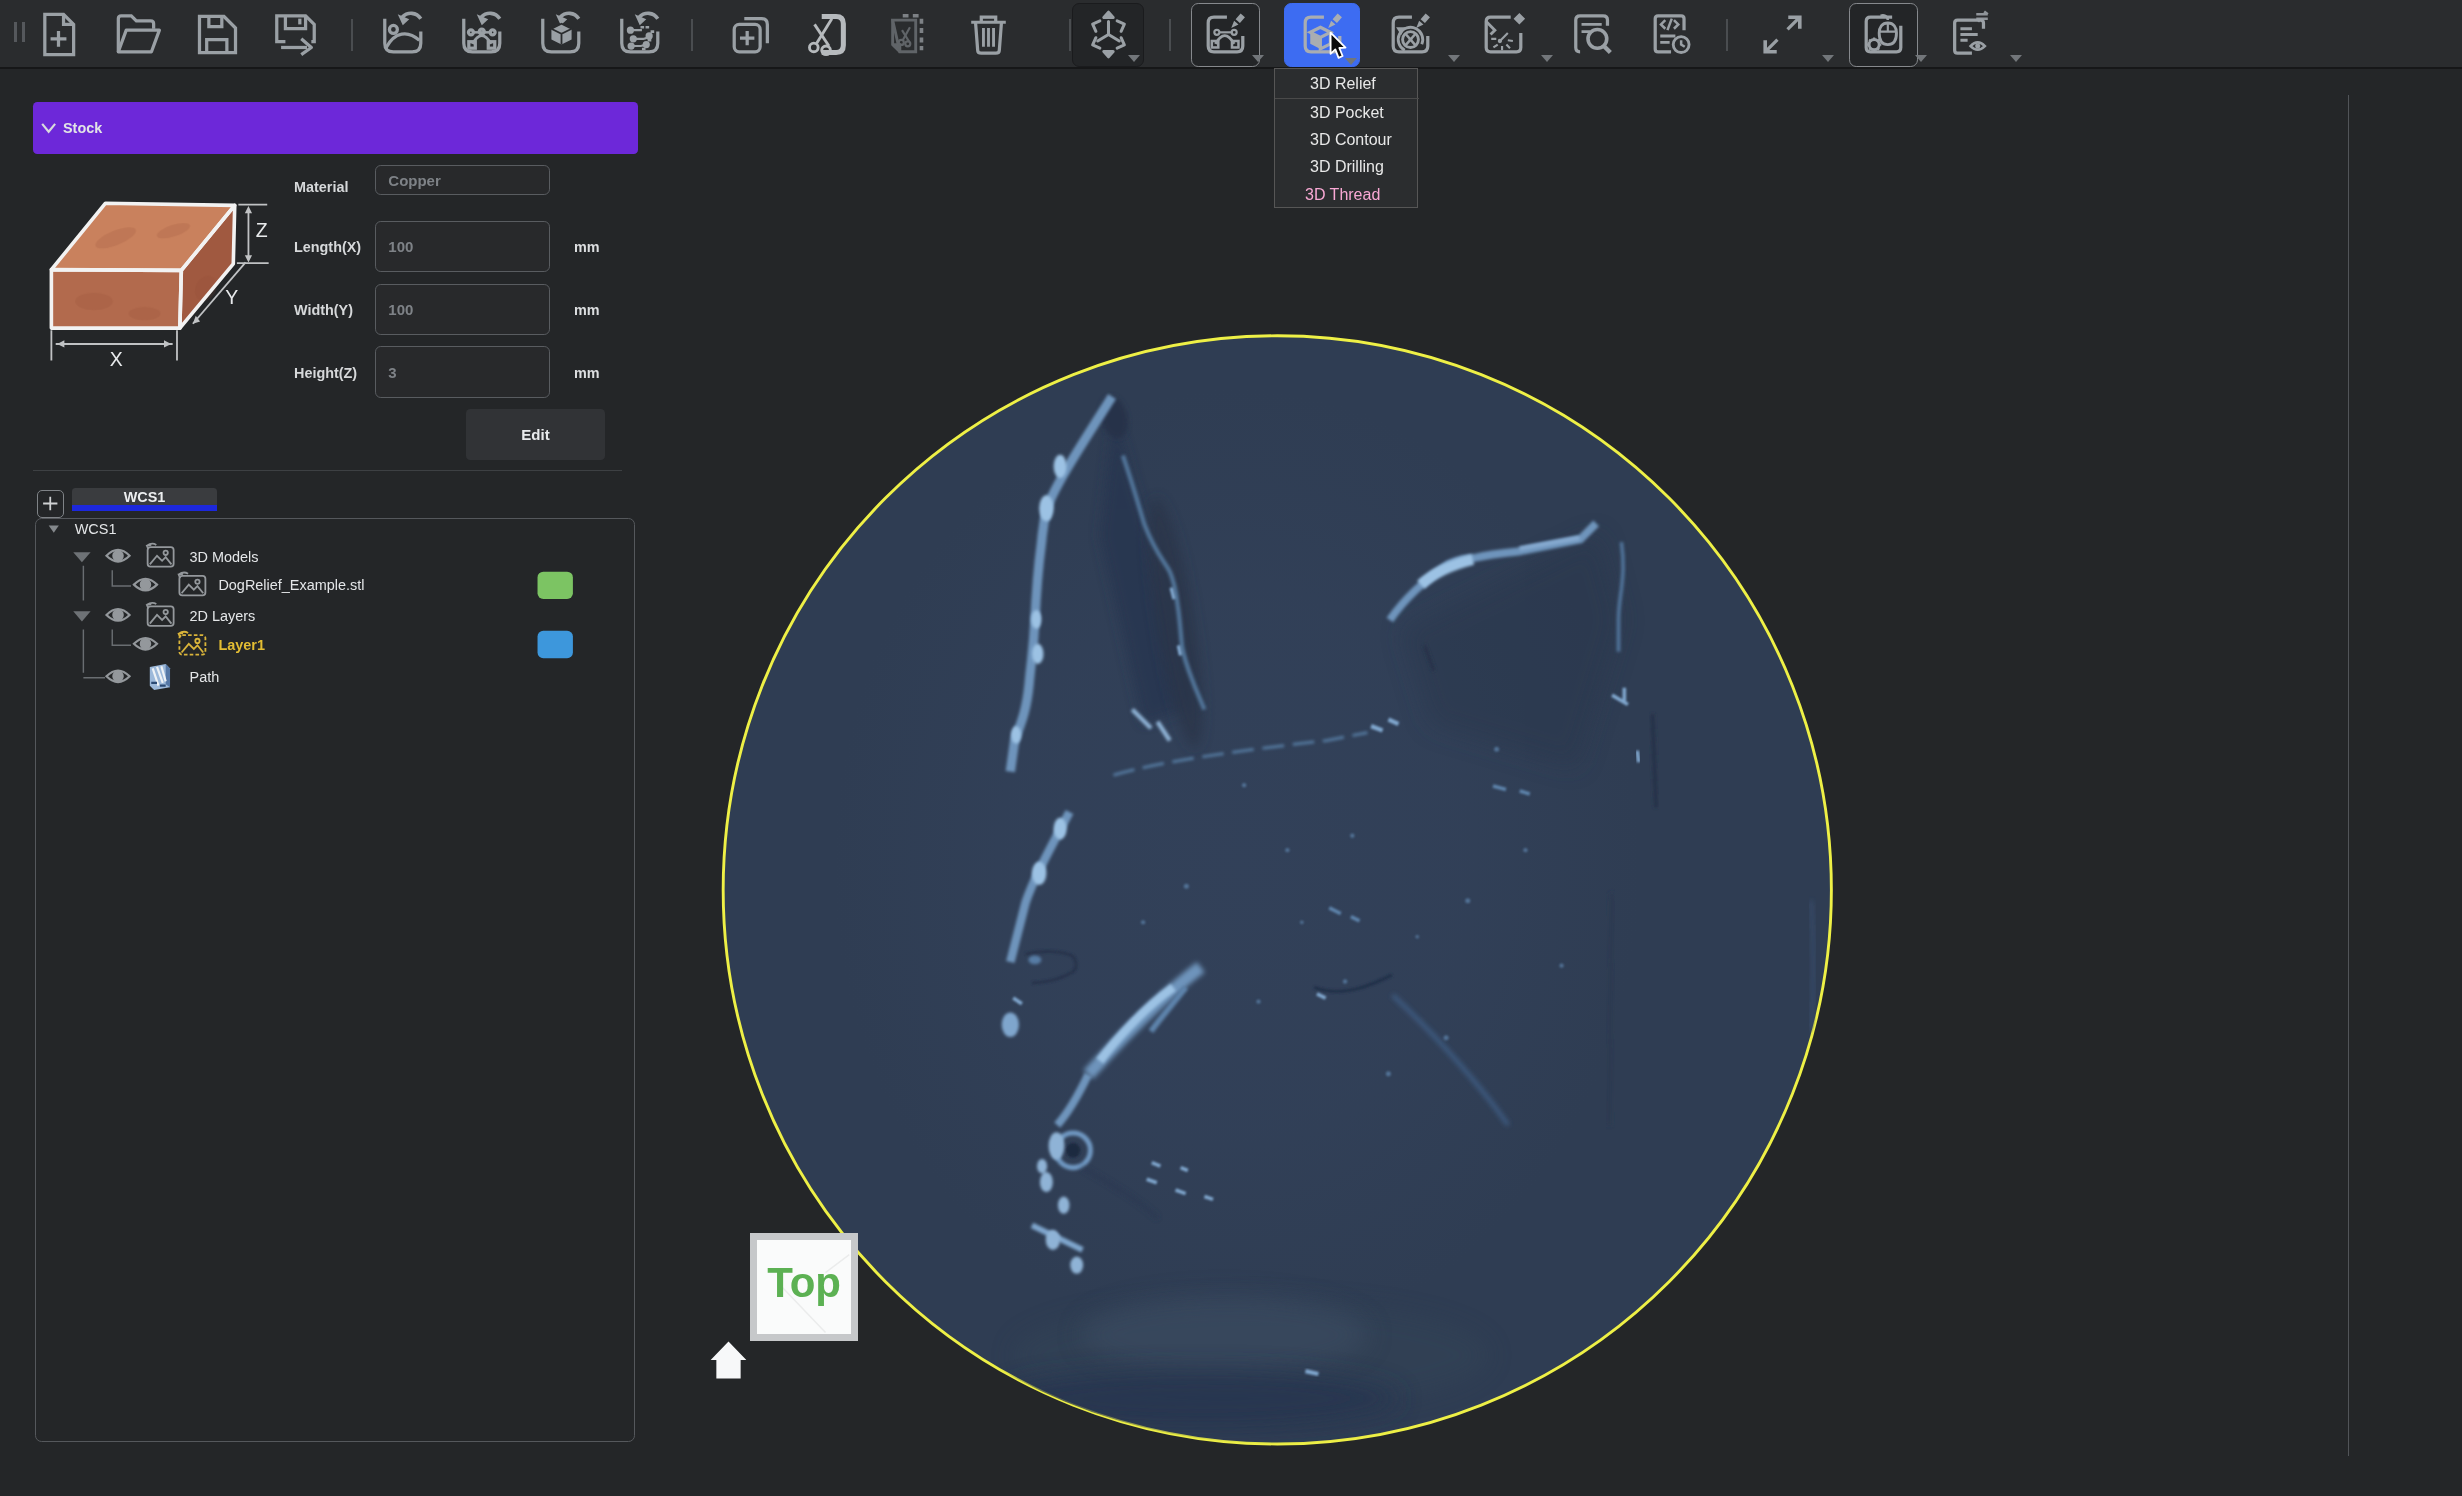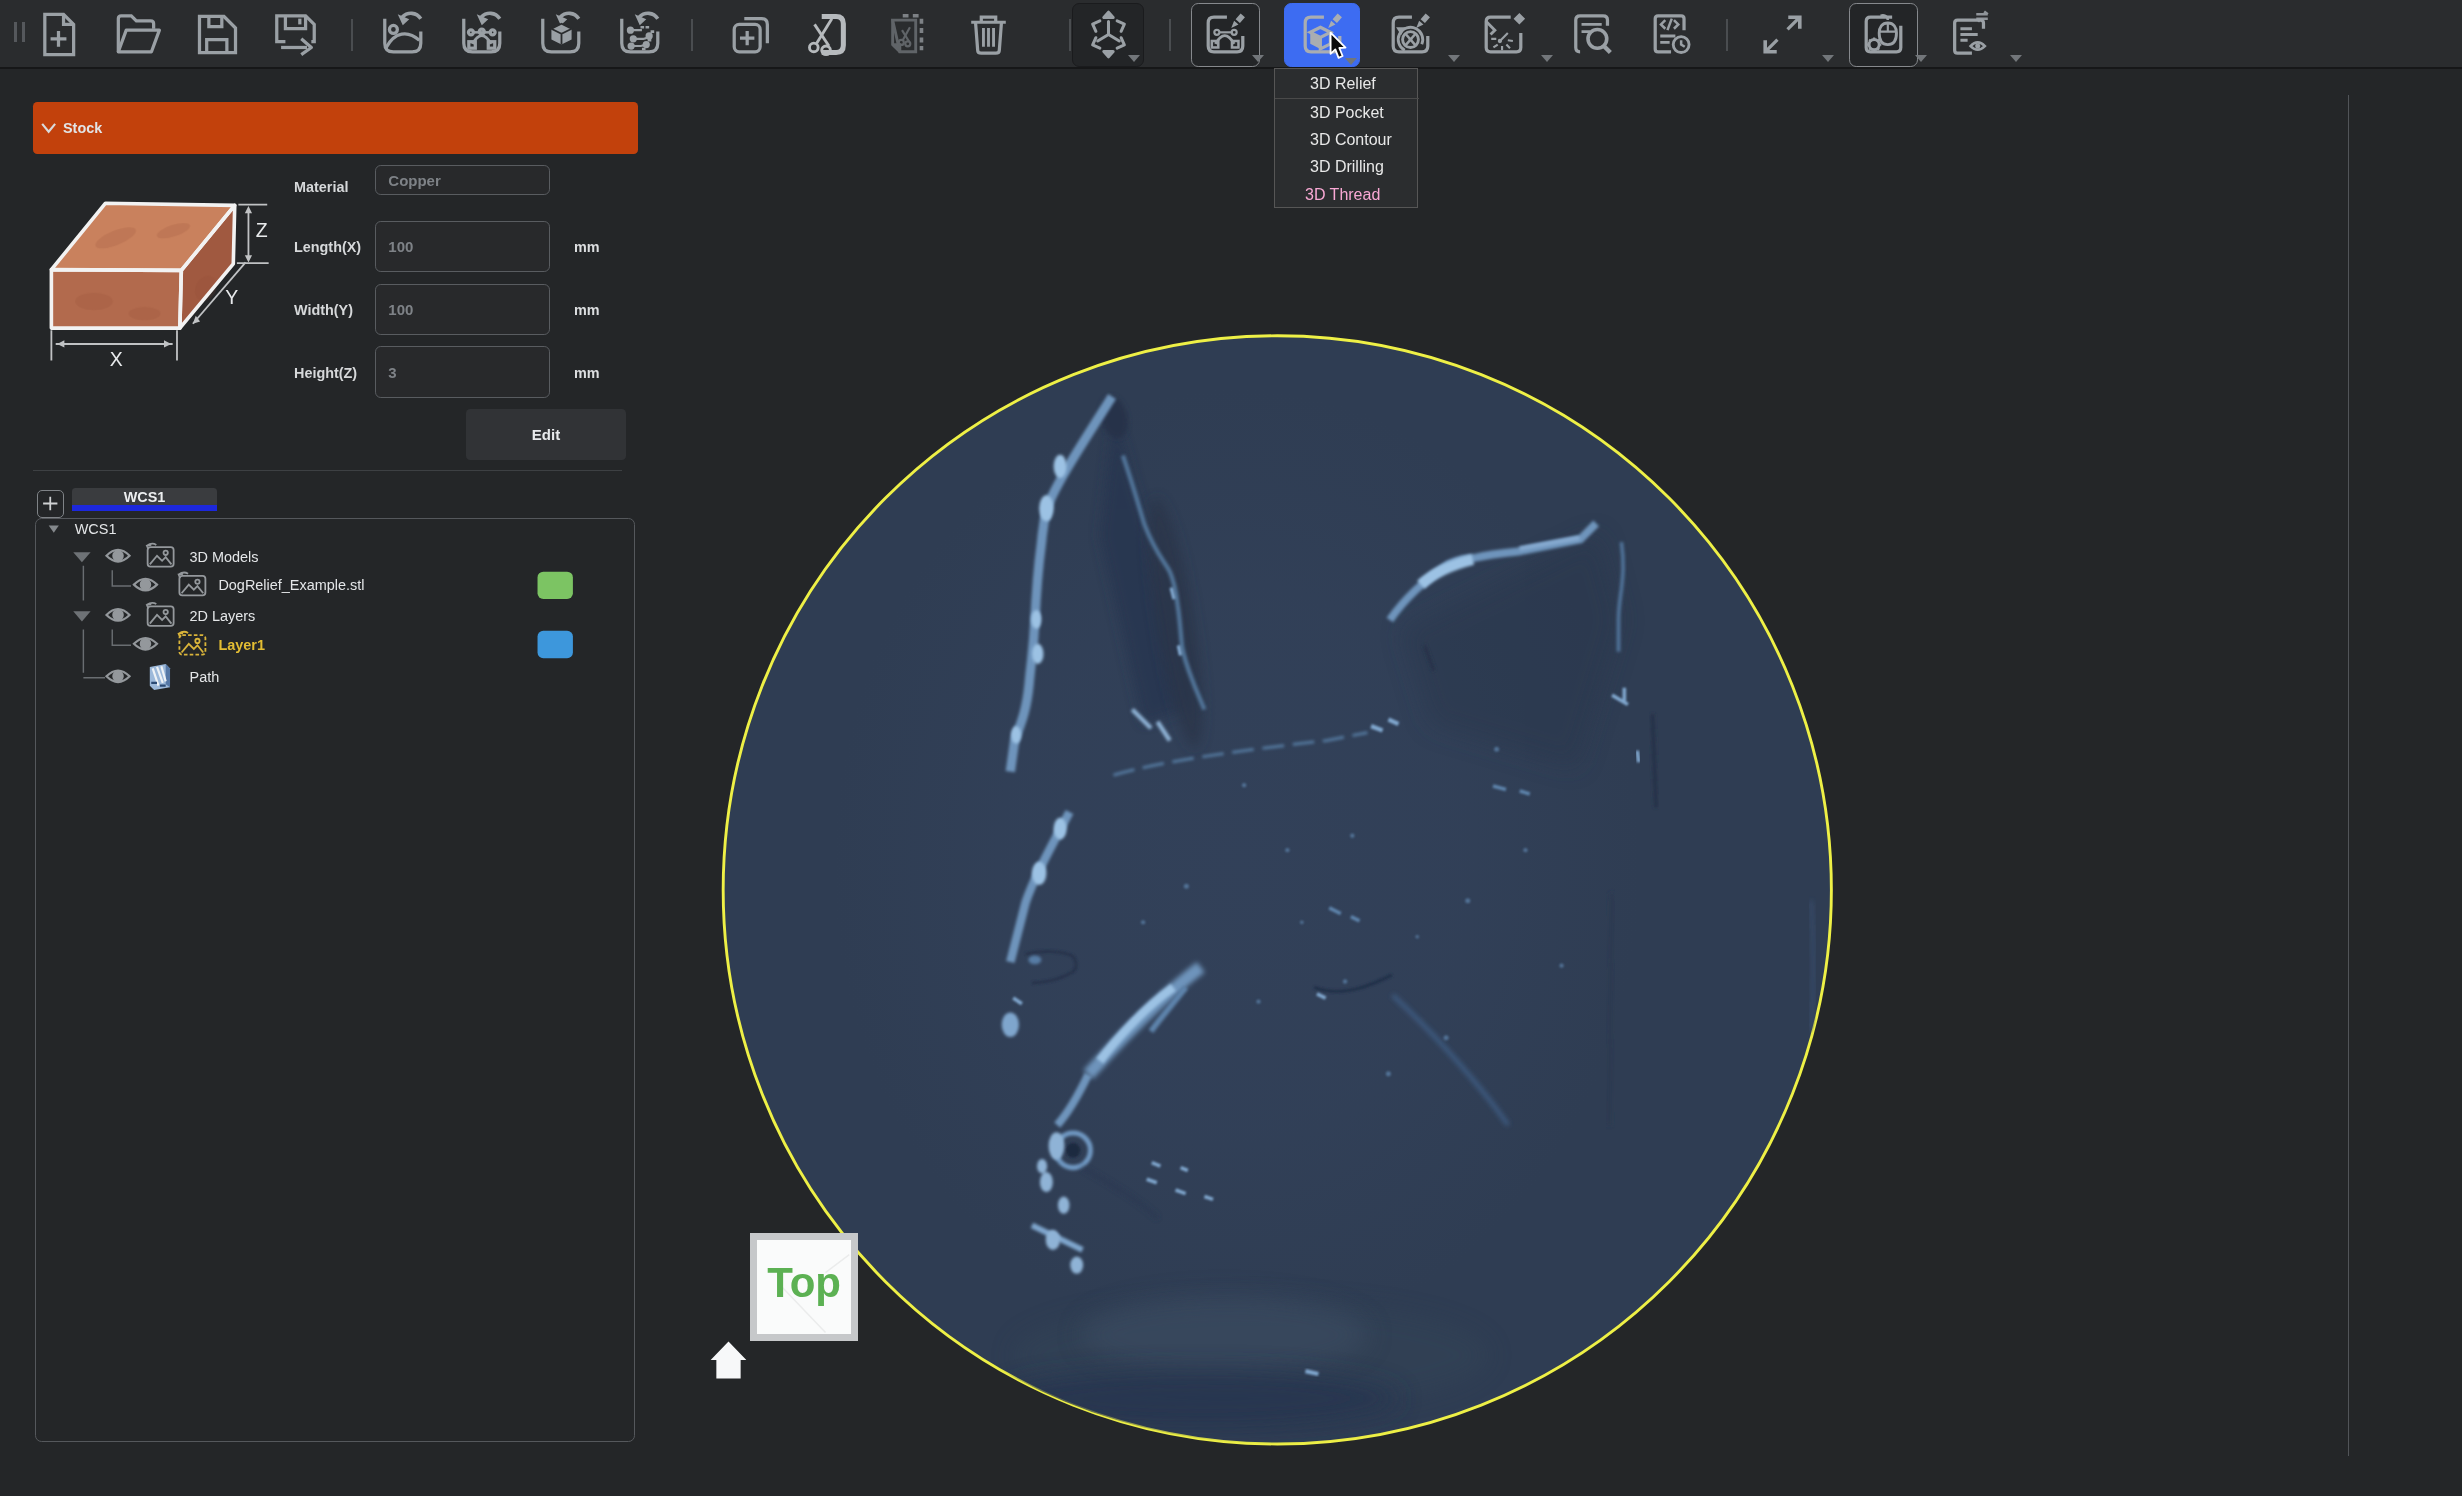--- a/index.html
+++ b/index.html
@@ -222,21 +222,21 @@
     <div class="tarr" style="left:1128px;top:55px"></div>
     <div class="tarr" style="left:1252px;top:55px"></div>
     <div class="tarr" style="left:1345px;top:58px"></div>
     <div class="tarr" style="left:1448px;top:55px"></div>
     <div class="tarr" style="left:1541px;top:55px"></div>
     <div class="tarr" style="left:1822px;top:55px"></div>
     <div class="tarr" style="left:1915px;top:55px"></div>
     <div class="tarr" style="left:2010px;top:55px"></div>
   </div>
 
-  <div class="abs" style="left:33px;top:102px;width:605px;height:52px;background:#c2410c;border-radius:4.3px;">
+  <div class="abs" style="left:33px;top:102px;width:605px;height:52px;background:#6d28d9;border-radius:4.3px;">
     <svg style="position:absolute;left:7.2px;top:19px" width="17.3" height="14.4" viewBox="0 0 24 20">
       <path d="M3 4 L12 15 L21 4" fill="none" stroke="#d8dadc" stroke-width="3"></path>
     </svg>
     <div style="position:absolute;left:30px;top:18px;color:#e2e4e6;font-size:14.4px;font-weight:700">Stock</div>
   </div>
 
   <div id="copperblock" class="abs" style="left:29px;top:180px;width:462px;height:224px;">
     <svg width="462" height="224" viewBox="0 0 640 310">
       <polygon points="31,124 106,32 285,35 211,125" fill="#c9815d"></polygon>
       <polygon points="31,124 211,125 209,205 31,205" fill="#b26a4d"></polygon>
@@ -279,21 +279,21 @@
   <div class="mm" style="left:574px;top:239px">mm</div>
 
   <div class="lbl" style="left:294px;top:302px">Width(Y)</div>
   <div class="inp" style="left:375px;top:284px;width:175px;height:51px;">100</div>
   <div class="mm" style="left:574px;top:302px">mm</div>
 
   <div class="lbl" style="left:294px;top:365px">Height(Z)</div>
   <div class="inp" style="left:375px;top:346px;width:175px;height:52px;">3</div>
   <div class="mm" style="left:574px;top:365px">mm</div>
 
-  <div class="abs" style="left:466px;top:409px;width:160px;height:51px;background:#313336;border-radius:4.3px;
+  <div class="abs" style="left:466px;top:409px;width:139px;height:51px;background:#313336;border-radius:4.3px;
        display:flex;align-items:center;justify-content:center;color:#e8eaec;font-size:15px;font-weight:700">Edit</div>
 
   <div class="abs" style="left:33px;top:470px;width:589px;height:1.4px;background:#3d4043"></div>
 
   <div class="abs" style="left:37px;top:490px;width:27.4px;height:28px;border:1.4px solid #7f8387;border-radius:5px;">
     <svg width="24.5" height="25" viewBox="0 0 34 35">
         <path d="M17 8 V27 M7 17.5 H27" stroke="#cfd1d3" stroke-width="2.5"></path>
       </svg>
   </div>
   <div class="abs" style="left:72px;top:488px;width:145px;height:18px;background:#3a3c3f;border-radius:3.6px 3.6px 0 0;

